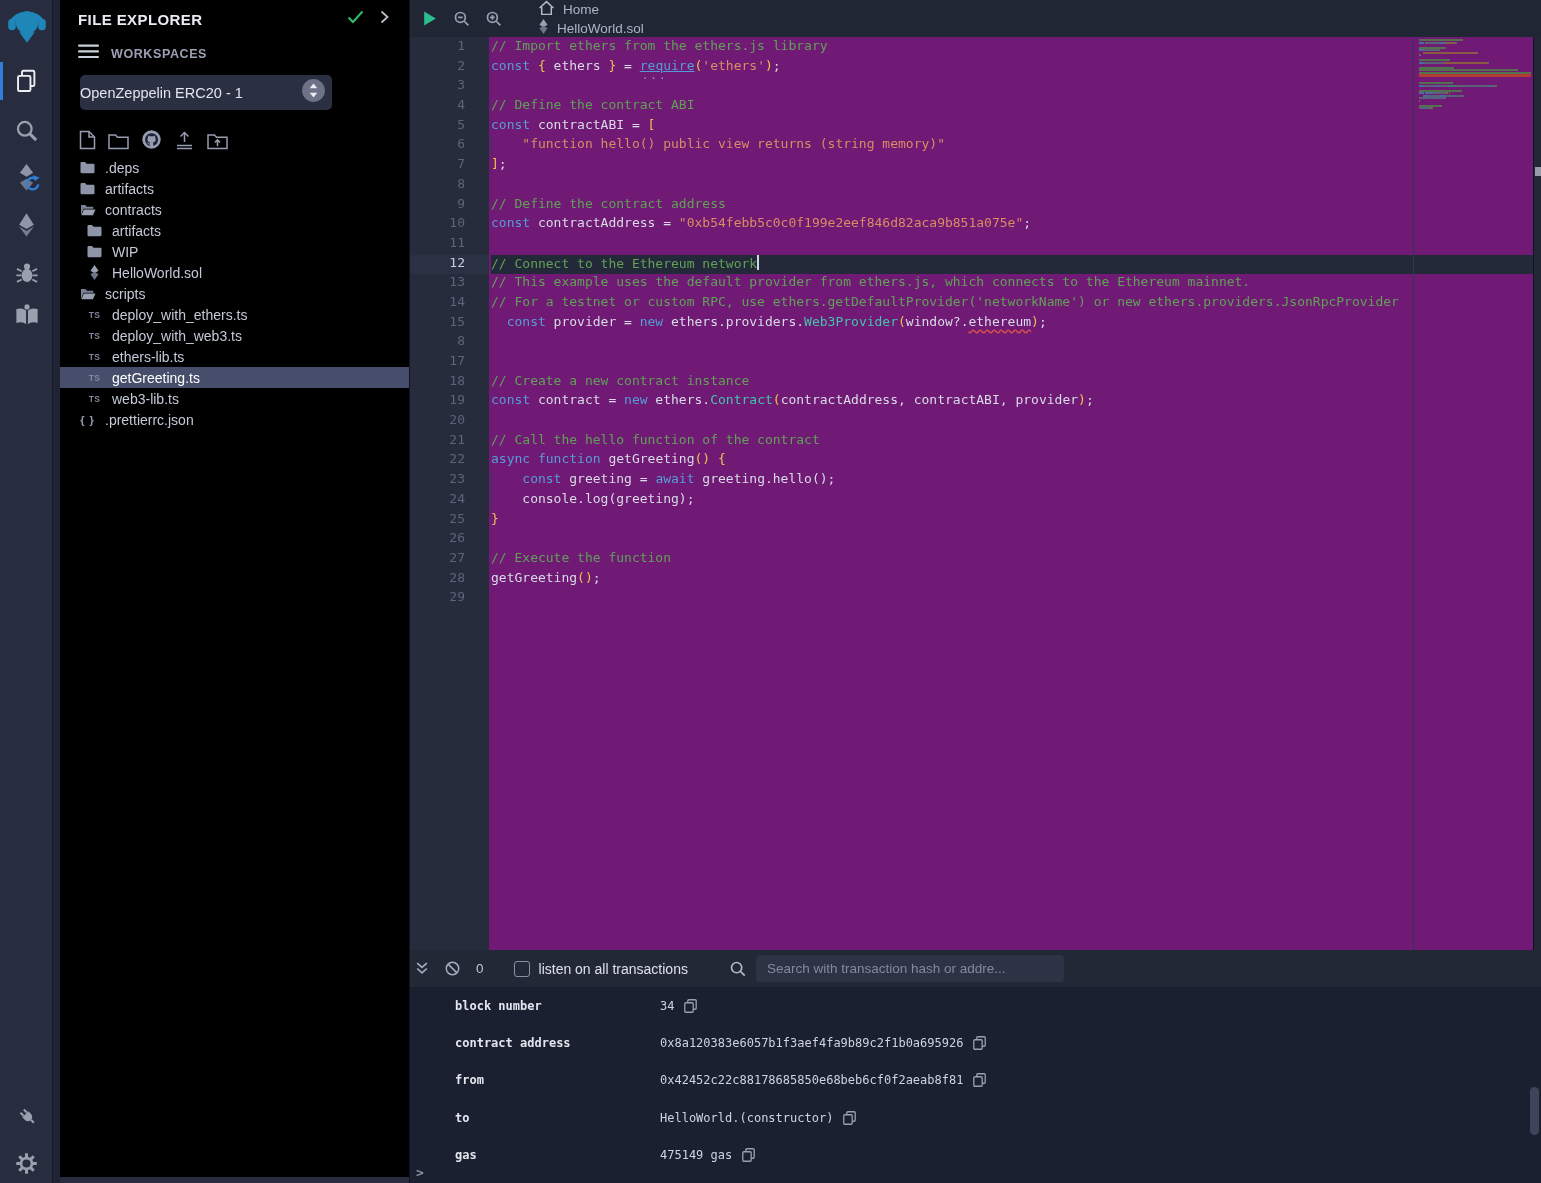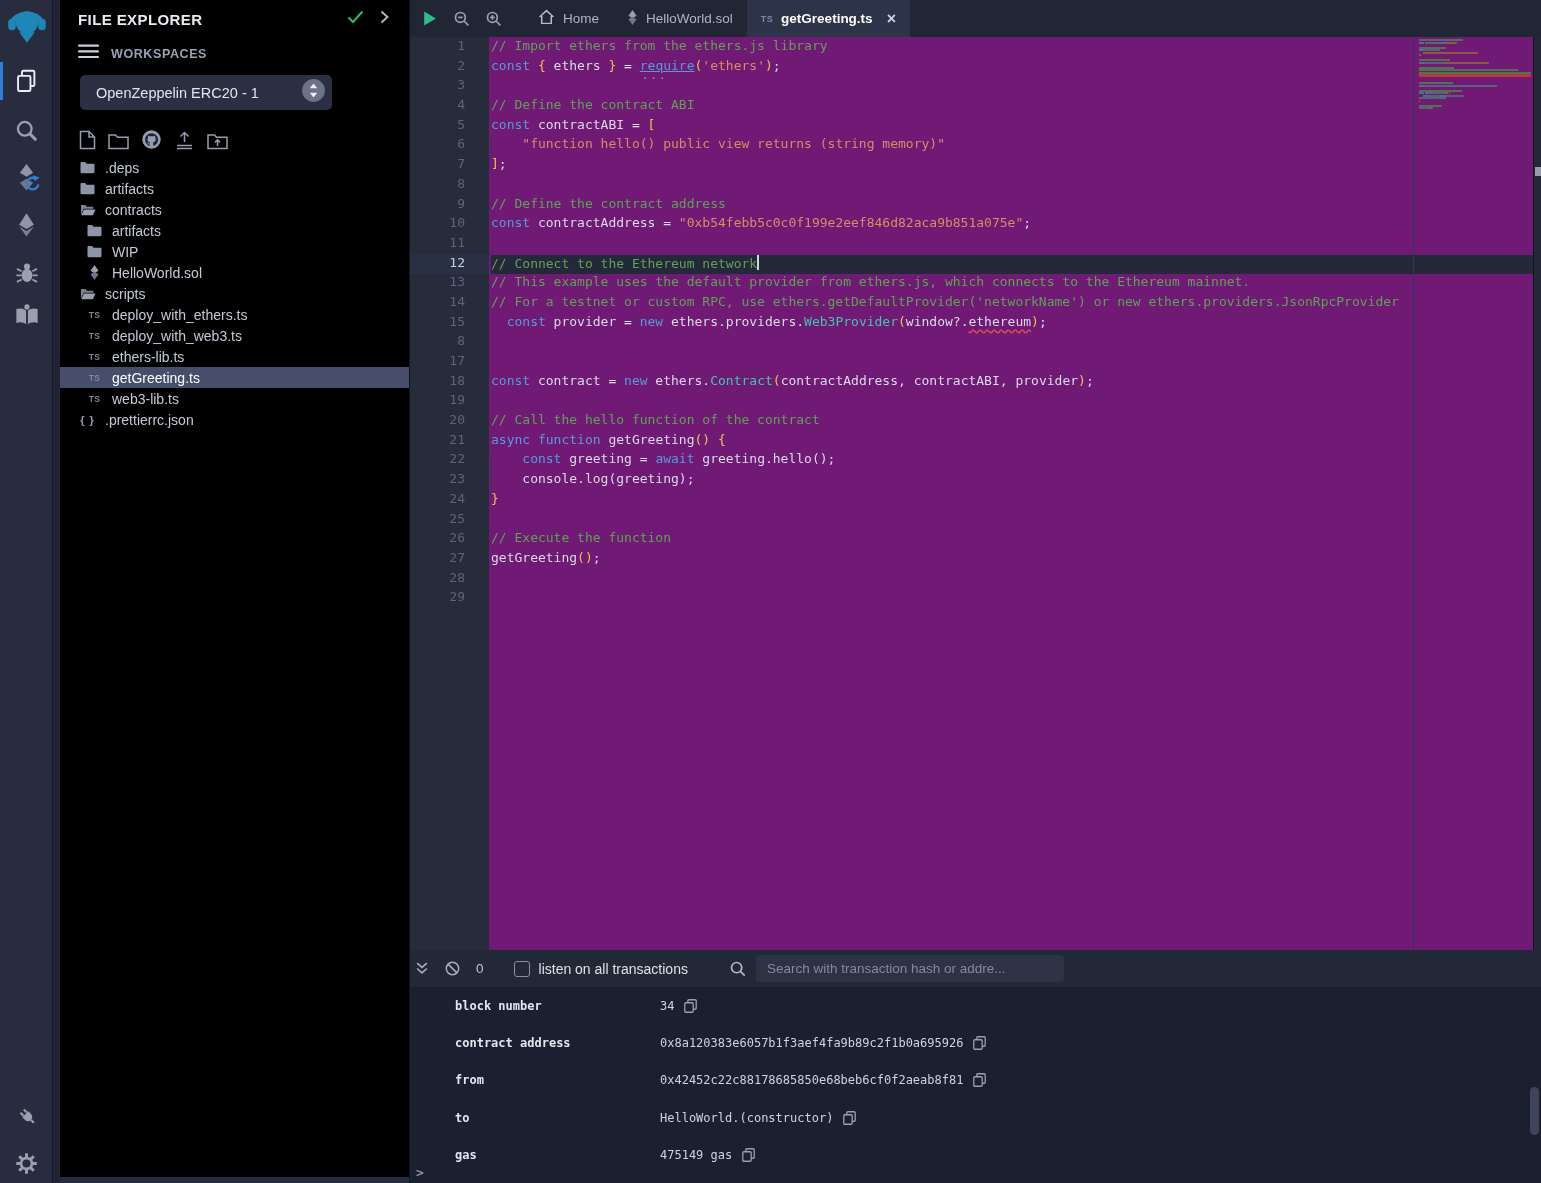--- a/index.html
+++ b/index.html
@@ -14,39 +14,39 @@
 
   
   .panel { position:absolute; left:60px; top:0; bottom:0; width:350px; background:#000000;
     border-right:1px solid #10141f; z-index:4; }
   .panel-head { display:flex; align-items:center; justify-content:space-between; padding:10px 20px 4px 18px; }
   .panel-title { font-size:15px; font-weight:700; color:#e9ebf1; letter-spacing:.4px; }
   .head-icons { display:flex; align-items:center; gap:16px; }
   .ws-row { display:flex; align-items:center; gap:12px; padding:12px 18px 4px 18px; }
   .ws-label { font-size:12.5px; font-weight:600; color:#9ba1b5; letter-spacing:.6px; }
   .ws-select { margin:8px 0 0 20px; width:252px; height:35px; background:#2a2f42; border-radius:5px;
-    display:flex; align-items:center; justify-content:space-between; padding:0 6px 0 16px; cursor:pointer; }
+    display:flex; align-items:center; justify-content:space-between; padding:0 6px 0 0; cursor:pointer; }
   .ws-select > span:first-child { font-size:14.5px; color:#e2e5ee; }
   .fe-toolbar { display:flex; align-items:flex-end; gap:12px; padding:17px 0 0 19px; height:40px; }
   .fe-toolbar span { display:inline-flex; }
   .tree { margin-top:7px; }
   .tree-row { display:flex; align-items:center; height:21px; gap:9px; color:#c4c9d7; font-size:14px; cursor:pointer; }
   .tree-row.selected { background:#474e6b; color:#fff; }
   .tree-icon { width:17px; display:inline-flex; justify-content:center; }
   .ts-badge { font-size:8.5px; font-weight:700; color:#8187 9c; color:#81879c; letter-spacing:.4px; }
   .json-badge { font-size:11px; font-weight:700; color:#959bb0; letter-spacing:1px; }
   .panel-footer { position:absolute; left:0; bottom:0; width:100%; height:6px; background:#272c3e; }
 
   
   .editor { position:absolute; left:404px; top:0; right:0; height:950px; background:#1b202f; }
   .tabbar { position:absolute; top:0; left:0; right:0; height:37px; background:#212635;
     display:flex; align-items:center; }
   .tbtn { display:inline-flex; margin-left:17px; cursor:pointer; }
   .tbtn + .tbtn { margin-left:16px; }
-  .tabs { display:flex; height:100%; margin-left:22px; }
+  .tabs { display:flex; height:100%; margin-left:22px;flex-direction:column; }
   .tab { display:flex; align-items:center; gap:8px; padding:0 14px; height:100%;
     font-size:13.5px; color:#aeb4c4; cursor:pointer; }
   .tab.active { background:#2d3349; color:#fff; font-weight:700; }
   .tabclose { margin-left:6px; font-size:16px; color:#cfd3de; line-height:1; }
   .tab .ts-badge { font-size:9px; }
 
   .codewrap { position:absolute; top:37px; left:0; right:0; bottom:0; }
   .gutter { position:absolute; left:0; top:0; bottom:0; width:85px; background:#272c3d; padding-top:1px; }
   .ln { height:19.7px; line-height:19.7px; text-align:right; padding-right:24px;
     font:13px "DejaVu Sans Mono", monospace; color:#5d6479; }
@@ -445,20 +445,21 @@
           <div class="code-line"></div>
           <div class="code-line"><span class="tk-cm">// Define the contract address</span></div>
           <div class="code-line"><span class="tk-kw">const</span><span class="tk-t"> contractAddress = </span><span class="tk-str">"0xb54febb5c0c0f199e2eef846d82aca9b851a075e"</span><span class="tk-t">;</span></div>
           <div class="code-line"></div>
           <div class="code-line current"><span class="tk-cm">// Connect to the Ethereum network</span><span class="cursor"></span></div>
           <div class="code-line"><span class="tk-cm">// This example uses the default provider from ethers.js, which connects to the Ethereum mainnet.</span></div>
           <div class="code-line"><span class="tk-cm">// For a testnet or custom RPC, use ethers.getDefaultProvider('networkName') or new ethers.providers.JsonRpcProvider</span></div>
           <div class="code-line"><span class="tk-t">  </span><span class="tk-kw">const</span><span class="tk-t"> provider = </span><span class="tk-kw">new</span><span class="tk-t"> ethers.providers.</span><span class="tk-cls">Web3Provider</span><span class="tk-br">(</span><span class="tk-t">window?.</span><span class="tk-err">ethereum</span><span class="tk-br">)</span><span class="tk-t">;</span></div>
           <div class="code-line"></div>
           <div class="code-line"></div>
+          <div class="code-line"><span class="tk-cm">// Create a new contract instance</span></div>
           <div class="code-line"><span class="tk-kw">const</span><span class="tk-t"> contract = </span><span class="tk-kw">new</span><span class="tk-t"> ethers.</span><span class="tk-cls">Contract</span><span class="tk-br">(</span><span class="tk-t">contractAddress, contractABI, provider</span><span class="tk-br">)</span><span class="tk-t">;</span></div>
           <div class="code-line"></div>
           <div class="code-line"><span class="tk-cm">// Call the hello function of the contract</span></div>
           <div class="code-line"><span class="tk-kw">async</span><span class="tk-t"> </span><span class="tk-kw">function</span><span class="tk-t"> getGreeting</span><span class="tk-br">()</span><span class="tk-t"> </span><span class="tk-br">{</span></div>
           <div class="code-line"><span class="tk-g"></span><span class="tk-t">    </span><span class="tk-kw">const</span><span class="tk-t"> greeting = </span><span class="tk-kw">await</span><span class="tk-t"> greeting.hello();</span></div>
           <div class="code-line"><span class="tk-g"></span><span class="tk-t">    console.log(greeting);</span></div>
           <div class="code-line"><span class="tk-br">}</span></div>
           <div class="code-line"></div>
           <div class="code-line"><span class="tk-cm">// Execute the function</span></div>
           <div class="code-line"><span class="tk-t">getGreeting</span><span class="tk-br">()</span><span class="tk-t">;</span></div>

